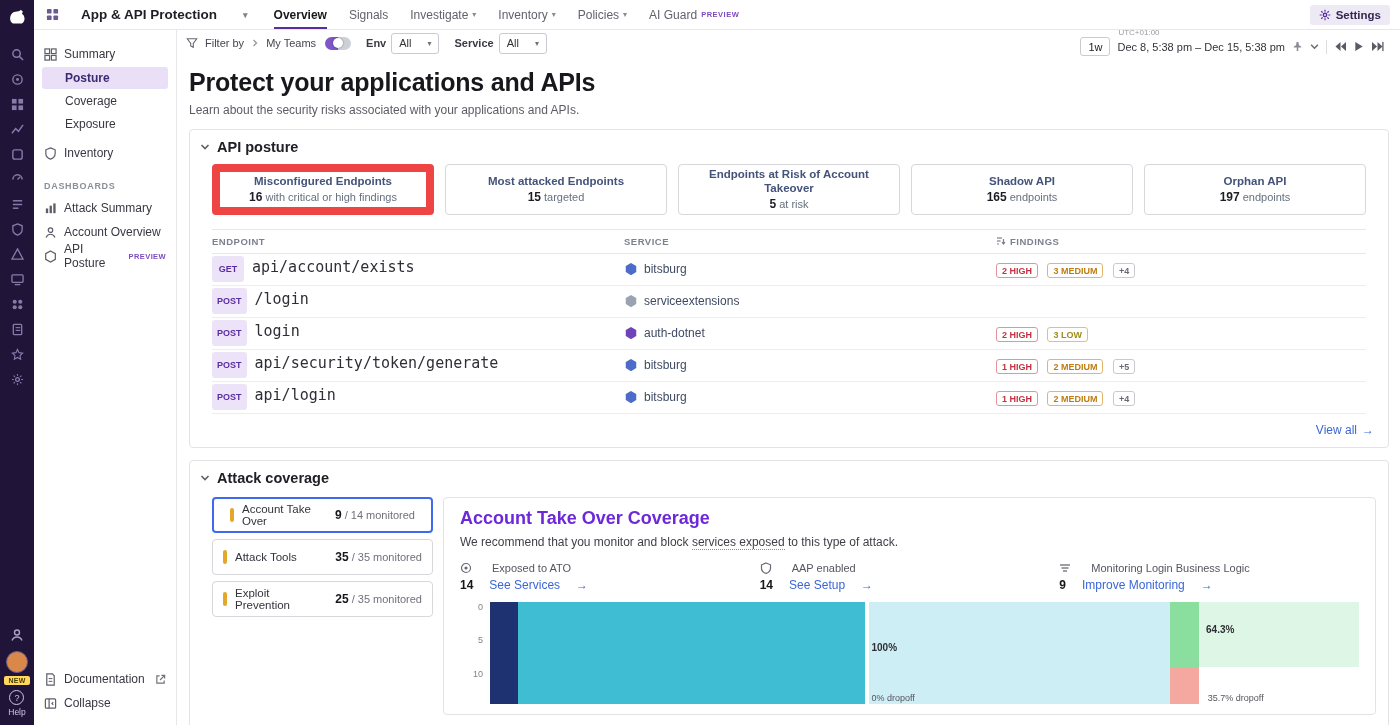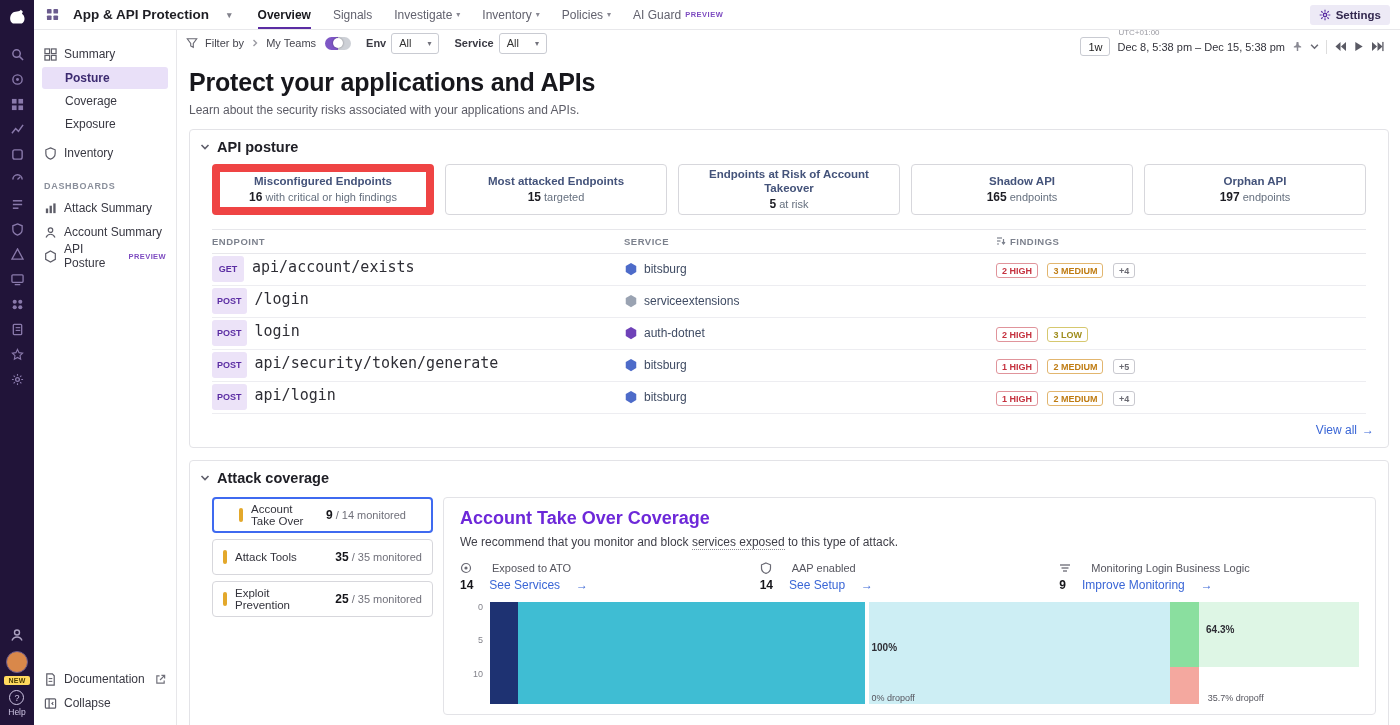--- a/index.html
+++ b/index.html
@@ -11,21 +11,21 @@
   .rail .logo{width:22px;height:22px;margin-bottom:14px}
   .ric{width:16px;height:16px;margin:4.5px 0;display:flex;align-items:center;justify-content:center;opacity:.8;cursor:pointer}
   .rail-bottom{margin-top:auto;display:flex;flex-direction:column;align-items:center}
   .avatar{width:20px;height:20px;border-radius:50%;background:#d9884a;border:1px solid #6a5a8a;margin:4px 0 2px}
   .newpill{background:#ffd95e;color:#4a3b00;font-size:7px;font-weight:bold;padding:1px 4px;border-radius:2px;margin:1px 0 3px;letter-spacing:.3px}
   .help-q{width:13px;height:13px;border-radius:50%;border:1.5px solid #cfc6e4;color:#cfc6e4;font-size:9px;display:flex;align-items:center;justify-content:center;margin:2px 0 2px;cursor:pointer}
   .help-label{color:#cfc6e4;font-size:8.5px;margin-bottom:4px}
 
   
   .header{position:absolute;left:34px;right:0;top:0;height:30px;border-bottom:1px solid #e8e8eb;display:flex;align-items:center;background:#fff;padding:0 10px 0 12px;box-sizing:border-box;z-index:4}
-  .apptitle{display:flex;align-items:center;gap:14px;font-weight:bold;font-size:13.5px;color:#1e1e24;cursor:pointer}
+  .apptitle{display:flex;align-items:center;gap:22px;font-weight:bold;font-size:13.5px;color:#1e1e24;cursor:pointer}
   .drop::after{content:"▾";color:#82828c;font-size:9px;margin-left:4px}
   .tabs{display:flex;align-items:stretch;gap:22px;margin-left:26px;height:100%}
   .tab{font-size:12px;color:#62626e;display:flex;align-items:center;cursor:pointer}
   .tab.active{color:#18181d;font-weight:bold;box-shadow:inset 0 -2px 0 #5b2da3}
   .tab.caret::after{content:"▾";font-size:8px;margin-left:4px;color:#8a8a94}
   .tagp{font-size:7.5px;font-weight:bold;color:#7d4bc0;margin-left:4px;letter-spacing:.5px;align-self:center}
   .settings{margin-left:auto;display:flex;align-items:center;gap:5px;background:#edeaf6;border-radius:3px;height:20px;padding:0 9px;font-size:11.5px;color:#33284f;font-weight:bold;cursor:pointer}
 
   
   .sidebar{position:absolute;left:34px;top:30px;bottom:0;width:143px;background:#fff;border-right:1px solid #e7e7ea;box-sizing:border-box;font-size:12px;color:#383842;z-index:3}
@@ -83,21 +83,21 @@
   .sev-high{color:#c5323f;border-color:#e0949b}
   .sev-medium{color:#bf7c12;border-color:#e2b66f}
   .sev-low{color:#9f8d1c;border-color:#d6c86f}
   .sev-more{color:#6a6a72;border-color:#c9c9cf}
   .viewall{display:flex;justify-content:flex-end;align-items:center;gap:5px;padding:9px 14px 10px;font-size:12px;color:#3a66d6;cursor:pointer}
   .arrow::after{content:"→";font-weight:bold}
 
   .acbody{display:flex;gap:10px;padding:4px 12px 14px 22px}
   .accol{width:221px;flex:none;display:flex;flex-direction:column;gap:6px}
   .acard{border:1px solid #d7d7dc;border-radius:4px;height:36px;display:flex;align-items:center;padding:0 10px;gap:8px;cursor:pointer;box-sizing:border-box}
-  .acard.selected{border:2px solid #3f6af0;padding:0 25px}
+  .acard.selected{border:2px solid #3f6af0;padding:0 16px}
   .vbar{width:4px;height:14px;border-radius:2px;background:#e3a82b;flex:none}
   .albl{font-size:11.5px;color:#33333c}
   .aval{margin-left:auto;font-size:11px;color:#70707a;white-space:nowrap}
   .aval b{color:#15151a;font-size:12px;margin-right:3px}
 
   .panel{flex:1;border:1px solid #e3e3e7;border-radius:4px;padding:10px 16px 10px;box-sizing:border-box}
   .ptitle{font-size:18px;font-weight:bold;color:#6d28d9}
   .pdesc{font-size:12px;color:#3f3f48;margin-top:6px}
   .dl{border-bottom:1px dotted #8a8a93;cursor:pointer}
   .statsrow{display:flex;margin-top:13px}
@@ -291,21 +291,21 @@
           </span>
         <span>Attack Summary</span>
       </div>
       <div class="sitem">
         <span class="sic">
             <svg width="13" height="13" viewBox="0 0 14 14">
               <circle cx="7" cy="4.5" r="2.4" fill="none" stroke="#5d5d68" stroke-width="1.3"></circle>
               <path d="M2.2 12.3c1-2.4 2.9-3.4 4.8-3.4s3.8 1 4.8 3.4" fill="none" stroke="#5d5d68" stroke-width="1.3"></path>
             </svg>
           </span>
-        <span>Account Summary</span>
+        <span>Account Overview</span>
       </div>
       <div class="sitem">
         <span class="sic">
             <svg width="13" height="13" viewBox="0 0 14 14">
               <path d="M7 1l5.2 3v6L7 13 1.8 10V4z" fill="none" stroke="#5d5d68" stroke-width="1.3"></path>
             </svg>
           </span>
         <span>API Posture</span>
         <span class="stag">PREVIEW</span>
       </div>

